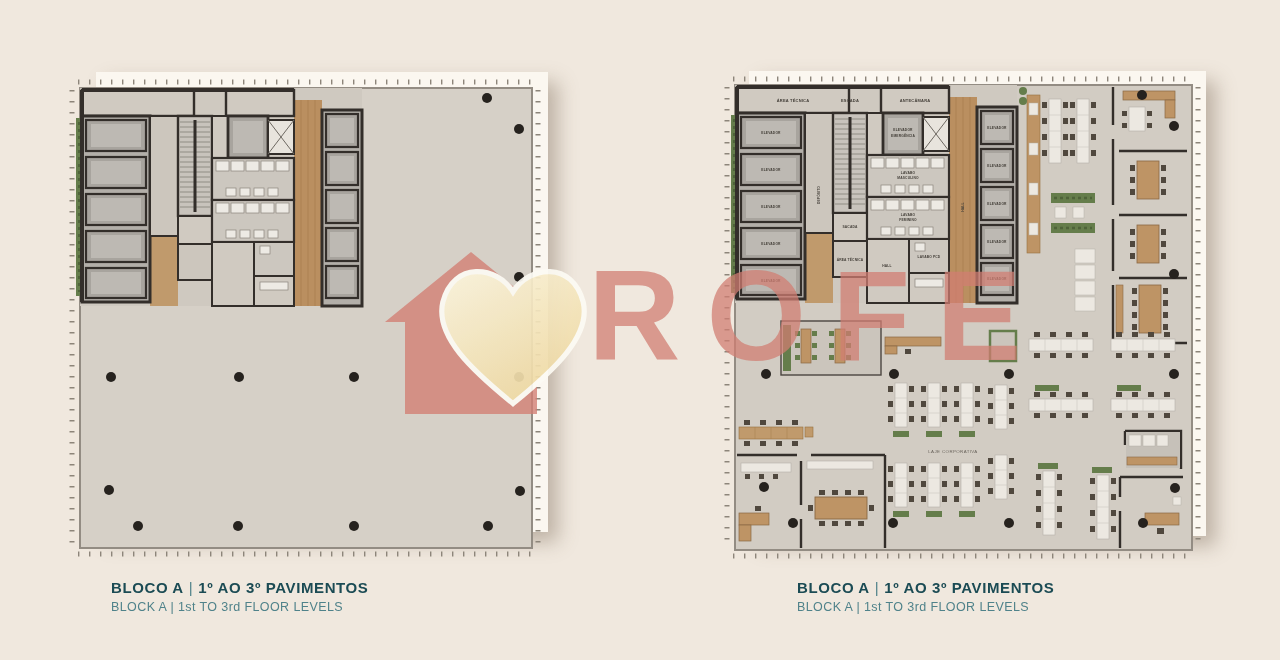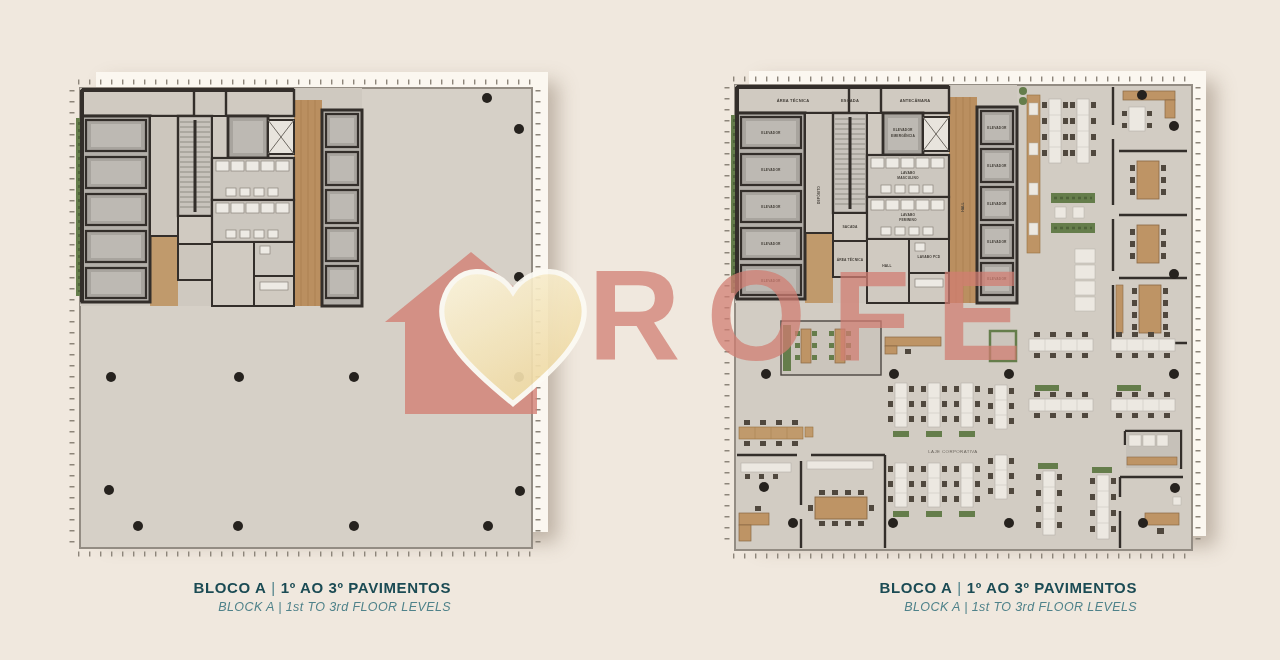--- a/index.html
+++ b/index.html
@@ -10,26 +10,26 @@
   .sheet-right{left:749px;top:71px;width:457px;height:465px;}
   svg.plan{position:absolute;overflow:visible;}
   .plan-left{left:80px;top:88px;width:452px;height:460px;}
   .plan-right{left:735px;top:85px;width:457px;height:465px;}
   .watermark{position:absolute;inset:0;pointer-events:none;opacity:.92;padding-left:28px;}
   .wm-house{position:absolute;left:383px;top:250px;width:205px;height:170px;}
   .wm-brand{position:absolute;left:588px;top:252px;font-size:128px;font-weight:bold;
             letter-spacing:26px;line-height:1;color:rgba(209,125,114,.8);}
   .wm-tagline{position:absolute;left:748px;top:362px;font-size:35px;letter-spacing:2px;
             color:rgba(205,120,109,.85);}
-  .caption{position:absolute;top:579px;width:340px;text-align:right;}
+  .caption{position:absolute;top:579px;width:340px;text-align:left;}
   .caption-left{left:111px;}
   .caption-right{left:797px;}
   .cap-title{font-size:15px;font-weight:bold;color:#1B4B54;letter-spacing:.6px;}
   .cap-sep{font-weight:400;color:#4F828A;padding:0 5px;}
-  .cap-sub{font-size:12.5px;font-style:italic;color:#4F828A;margin-top:4px;letter-spacing:.4px;}
+  .cap-sub{font-size:12.5px;color:#4F828A;margin-top:4px;letter-spacing:.4px;}
   .rmlab{font-size:4px;fill:#45403A;font-weight:bold;letter-spacing:.2px;}
   .rmlab-s{font-size:3.3px;fill:#45403A;font-weight:bold;letter-spacing:.15px;}
   .zonelab{font-size:4.4px;fill:#6B655D;letter-spacing:.4px;}
   text{text-anchor:middle;font-family:"Liberation Sans",sans-serif;}
 </style>
 </head>
 <body>
 
 <div class="stage">
 

